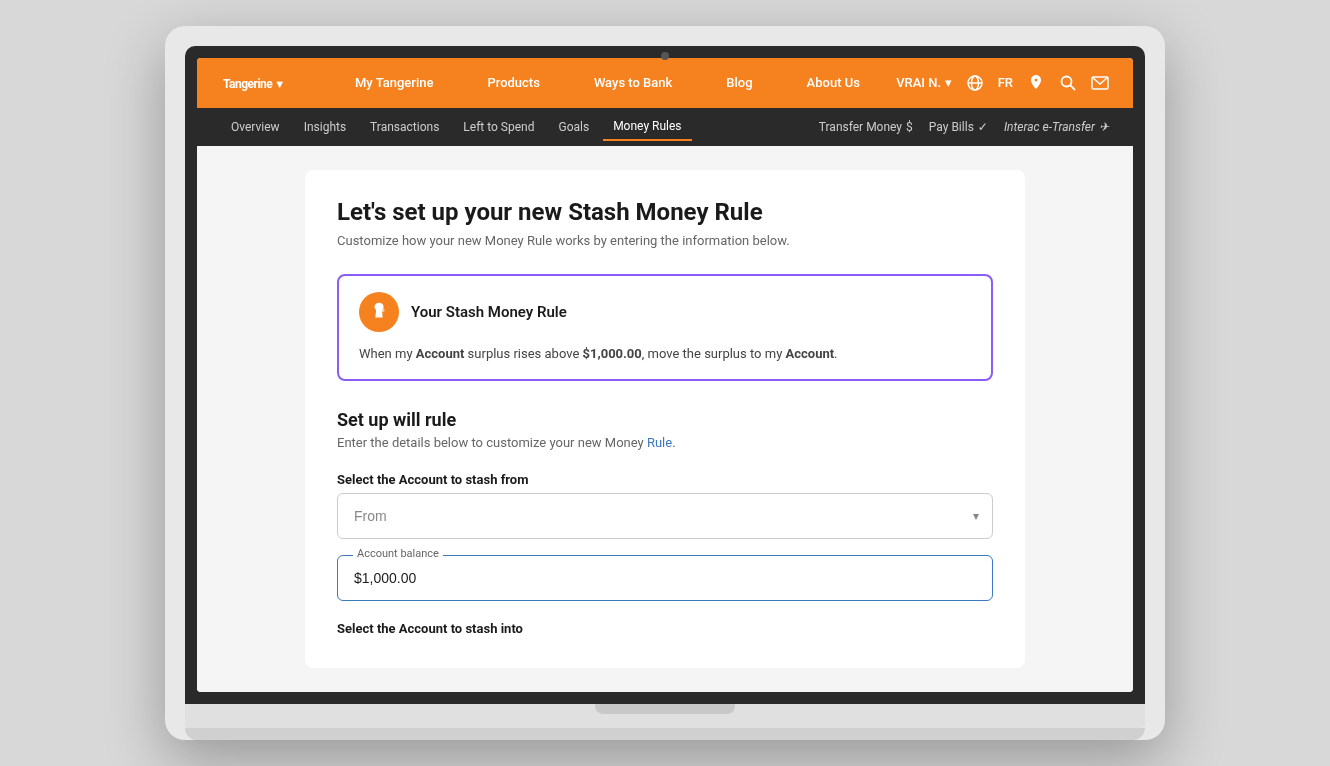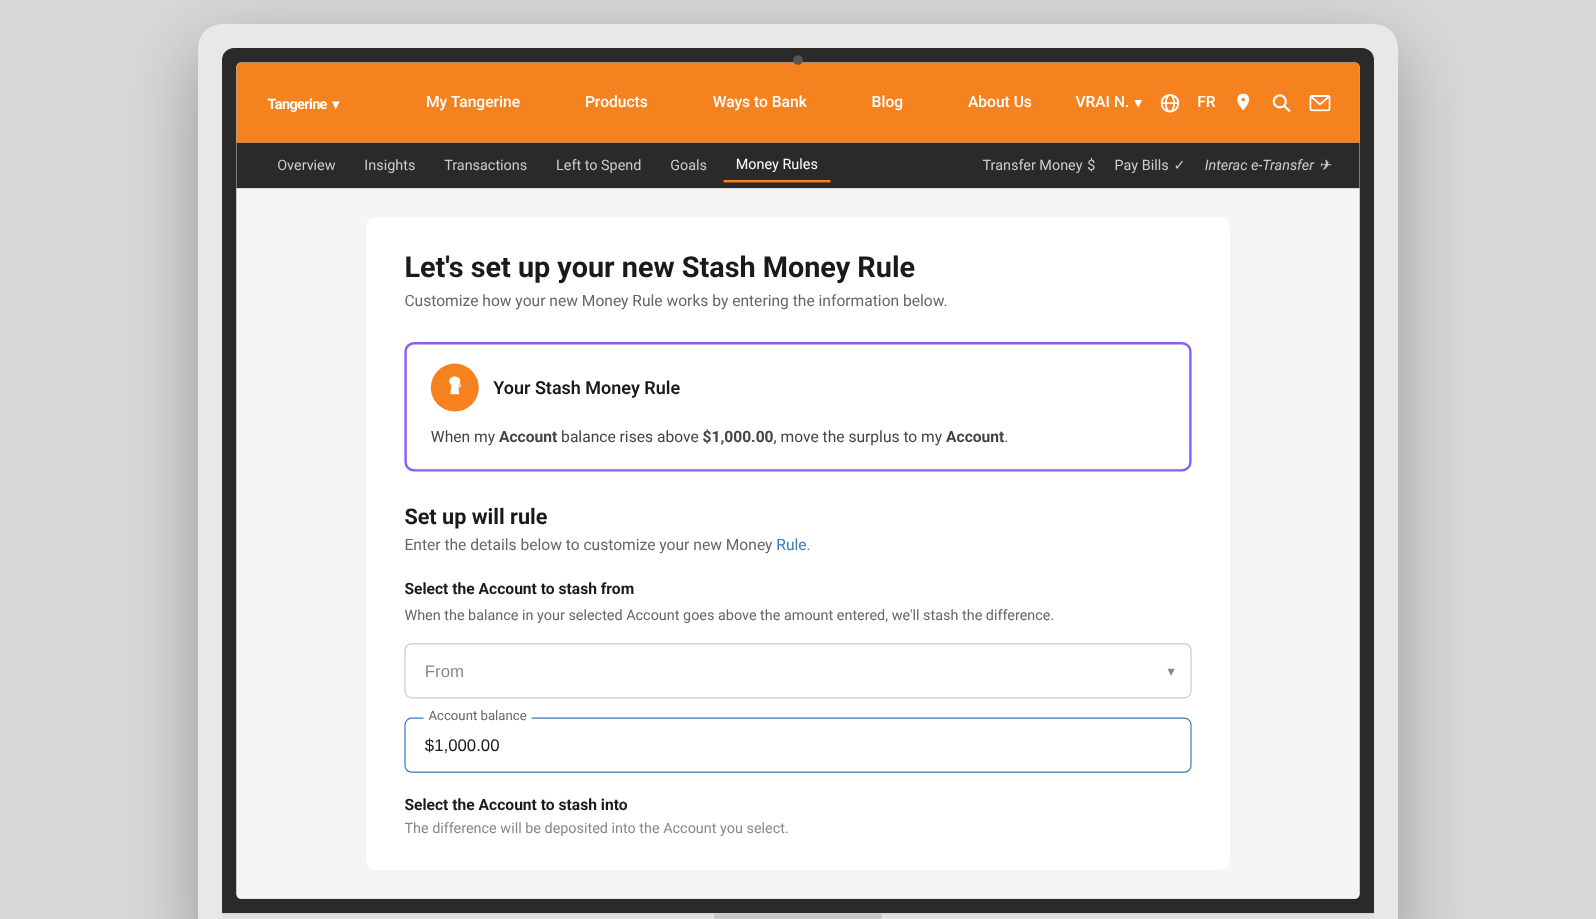--- a/index.html
+++ b/index.html
@@ -77,21 +77,21 @@
       position: relative;
     }
 
     
     .top-nav {
       background: #f5821f;
       display: flex;
       align-items: center;
       justify-content: space-between;
       padding: 0 24px;
-      height: 67px;
+      height: 50px;
     }
 
     .logo {
       color: white;
       font-size: 20px;
       font-weight: bold;
       letter-spacing: -0.5px;
     }
 
     .logo span {
@@ -439,46 +439,44 @@
             <div class="rule-preview-header">
               <div class="rule-icon">
                 <svg width="22" height="22" viewBox="0 0 24 24" fill="white">
                   <path d="M12 2C9.5 2 7 3.5 7 6c0 1.5.7 2.8 1.8 3.7L8 18h8l-.8-8.3C16.3 8.8 17 7.5 17 6c0-2.5-2.5-4-5-4zm-1 14v2h2v-2h-2zm0-4v2h2v-2h-2z"></path>
                   <circle cx="16" cy="10" r="2" fill="white" opacity="0.6"></circle>
                 </svg>
               </div>
               <span class="rule-preview-title">Your Stash Money Rule</span>
             </div>
             <p class="rule-preview-text">
-              <span>When my </span><strong>Account</strong><span> balance rises above </span><strong>$1,000.00</strong><span>, move the surplus to my </span><strong>Account</strong><span>.</span>
+              <span>When my </span><strong>Account</strong><span> surplus rises above </span><strong>$1,000.00</strong><span>, move the surplus to my </span><strong>Account</strong><span>.</span>
             </p>
           </div>
 
           <h2 class="section-title">Set up will rule</h2>
           <p class="section-description">
             <span>Enter the details below to customize your new Money </span><a style="color:#3a7abf;">Rule</a><span>.</span>
           </p>
 
           <div class="field-label">Select the Account to stash from</div>
-          <p class="field-description">When the balance in your selected Account goes above the amount entered, we'll stash the difference.</p>
 
           <div class="select-wrapper">
             <select class="form-select">
               <option value="">From</option>
             </select>
             <span class="select-arrow">▾</span>
           </div>
 
           <div class="input-wrapper">
             <span class="input-float-label">Account balance</span>
             <input class="form-input" type="text" value="$1,000.00" style="">
           </div>
 
           <div class="stash-into-label">Select the Account to stash into</div>
-          <p class="stash-into-desc">The difference will be deposited into the Account you select.</p>
 
         </div>
       </div>
 
     </div>
   </div>
   <div class="laptop-base">
     <div class="laptop-notch"></div>
   </div>
   <div class="laptop-feet"></div>

